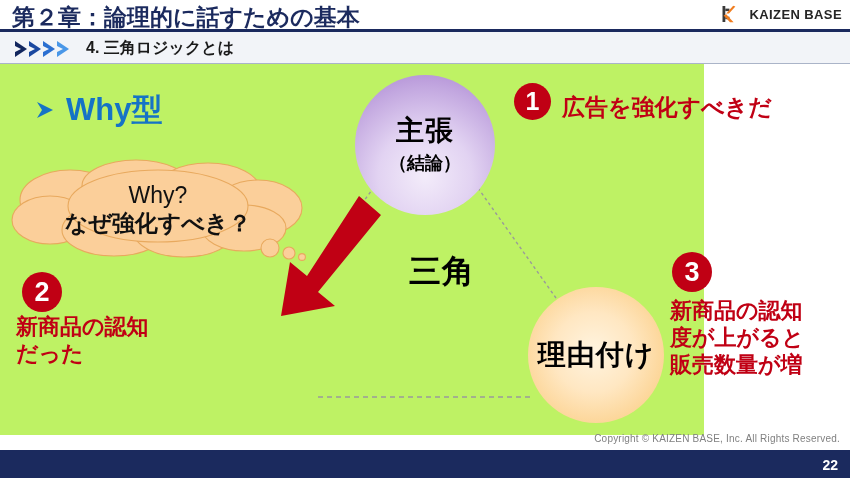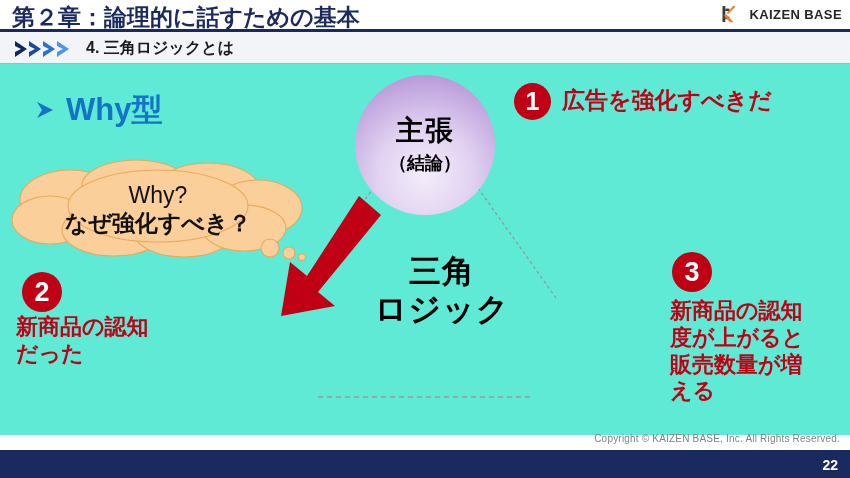--- a/index.html
+++ b/index.html
@@ -44,21 +44,21 @@
   }
   .chev{
     position:absolute;left:14px;top:40px;width:64px;height:18px;
   }
   .sub-title{
     position:absolute;left:86px;top:38px;
     font-size:16px;font-weight:bold;color:#1a1a1a;white-space:nowrap;
   }
 
   
-  .canvas{position:absolute;left:0;top:64px;width:850px;height:371px;background:#5eead4;}
+  .canvas{position:absolute;left:0;top:64px;width:704px;height:371px;background:#bef264;}
 
   
   .why-head{
     position:absolute;left:34px;top:30px;
     display:flex;align-items:center;gap:10px;
   }
   .why-bullet{display:block;width:22px;height:22px;}
   .why-label{
     font-size:31px;font-weight:bold;color:#1573c6;white-space:nowrap;
     letter-spacing:0px;line-height:1;
@@ -107,21 +107,21 @@
   .badge{
     position:absolute;border-radius:50%;background:#c00014;
     color:#fff;font-weight:bold;display:flex;align-items:center;justify-content:center;
     line-height:1;
   }
   .b1{left:514px;top:19px;width:37px;height:37px;font-size:25px;}
   .b2{left:22px;top:208px;width:40px;height:40px;font-size:27px;}
   .b3{left:672px;top:188px;width:40px;height:40px;font-size:27px;}
 
   .redtxt{position:absolute;color:#c00014;font-weight:bold;}
-  .t1{left:562px;top:23px;font-size:23px;white-space:nowrap;line-height:1.15;text-align:center;}
+  .t1{left:562px;top:30px;font-size:23px;white-space:nowrap;line-height:1.15;text-align:center;}
   .t2{left:16px;top:250px;font-size:22px;line-height:1.22;width:160px;}
   .t3{left:670px;top:234px;font-size:22px;line-height:1.22;width:178px;}
 
   
   .lines{position:absolute;left:0;top:0;width:850px;height:371px;pointer-events:none;}
 
   
   .copy{
     position:absolute;right:10px;top:433px;
     font-size:10px;color:#808080;white-space:nowrap;letter-spacing:.2px;
@@ -219,43 +219,44 @@
         <span class="cloud-l2">なぜ強化すべき？</span>
       </div>
     </div>
 
     <div class="circ c-claim">
       <span class="big">主張</span>
       <span class="small">（結論）</span>
     </div>
 
 
+    <div class="circ c-reason">
+      <span class="big">理由付け</span>
+    </div>
 
     <div class="center-lbl">
       <div>三角</div>
-      <div>ロジック</div>
     </div>
 
     <div class="badge b1">1</div>
     <div class="redtxt t1">
       <div>広告を強化すべきだ</div>
     </div>
 
     <div class="badge b2">2</div>
     <div class="redtxt t2">
       <div>新商品の認知</div>
       <div>だった</div>
     </div>
 
     <div class="badge b3">3</div>
     <div class="redtxt t3">
       <div>新商品の認知</div>
       <div>度が上がると</div>
       <div>販売数量が増</div>
-      <div>える</div>
     </div>
 
   </div>
 
   <div class="copy">Copyright ©  KAIZEN BASE, Inc.  All Rights Reserved.</div>
   <div class="footbar"></div>
   <div class="pageno">22</div>
 
 </div>
 

